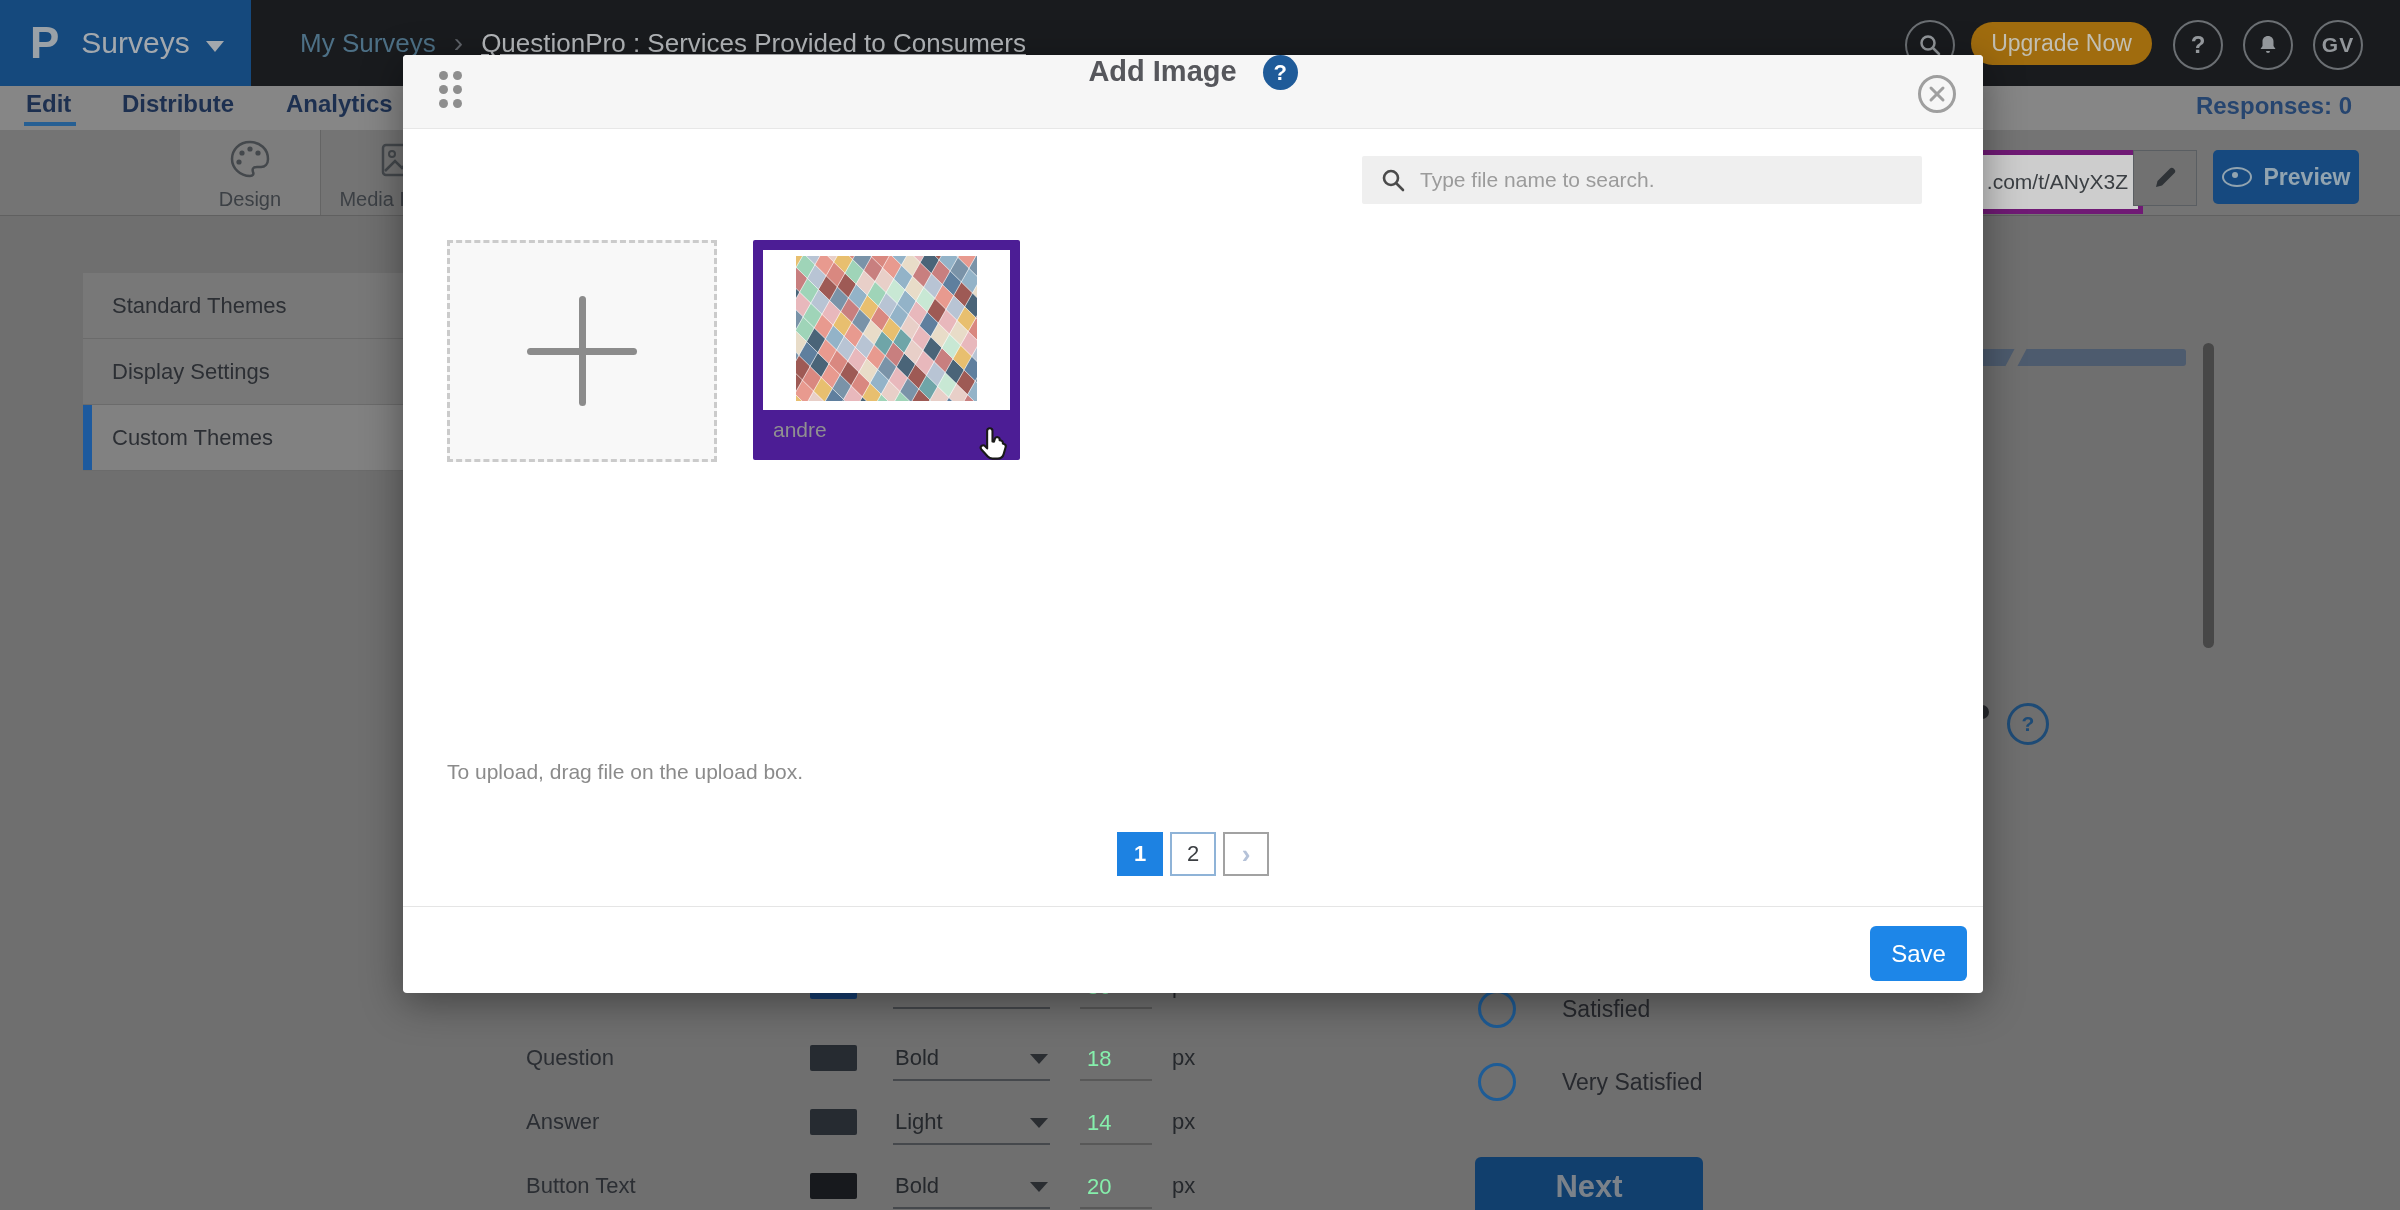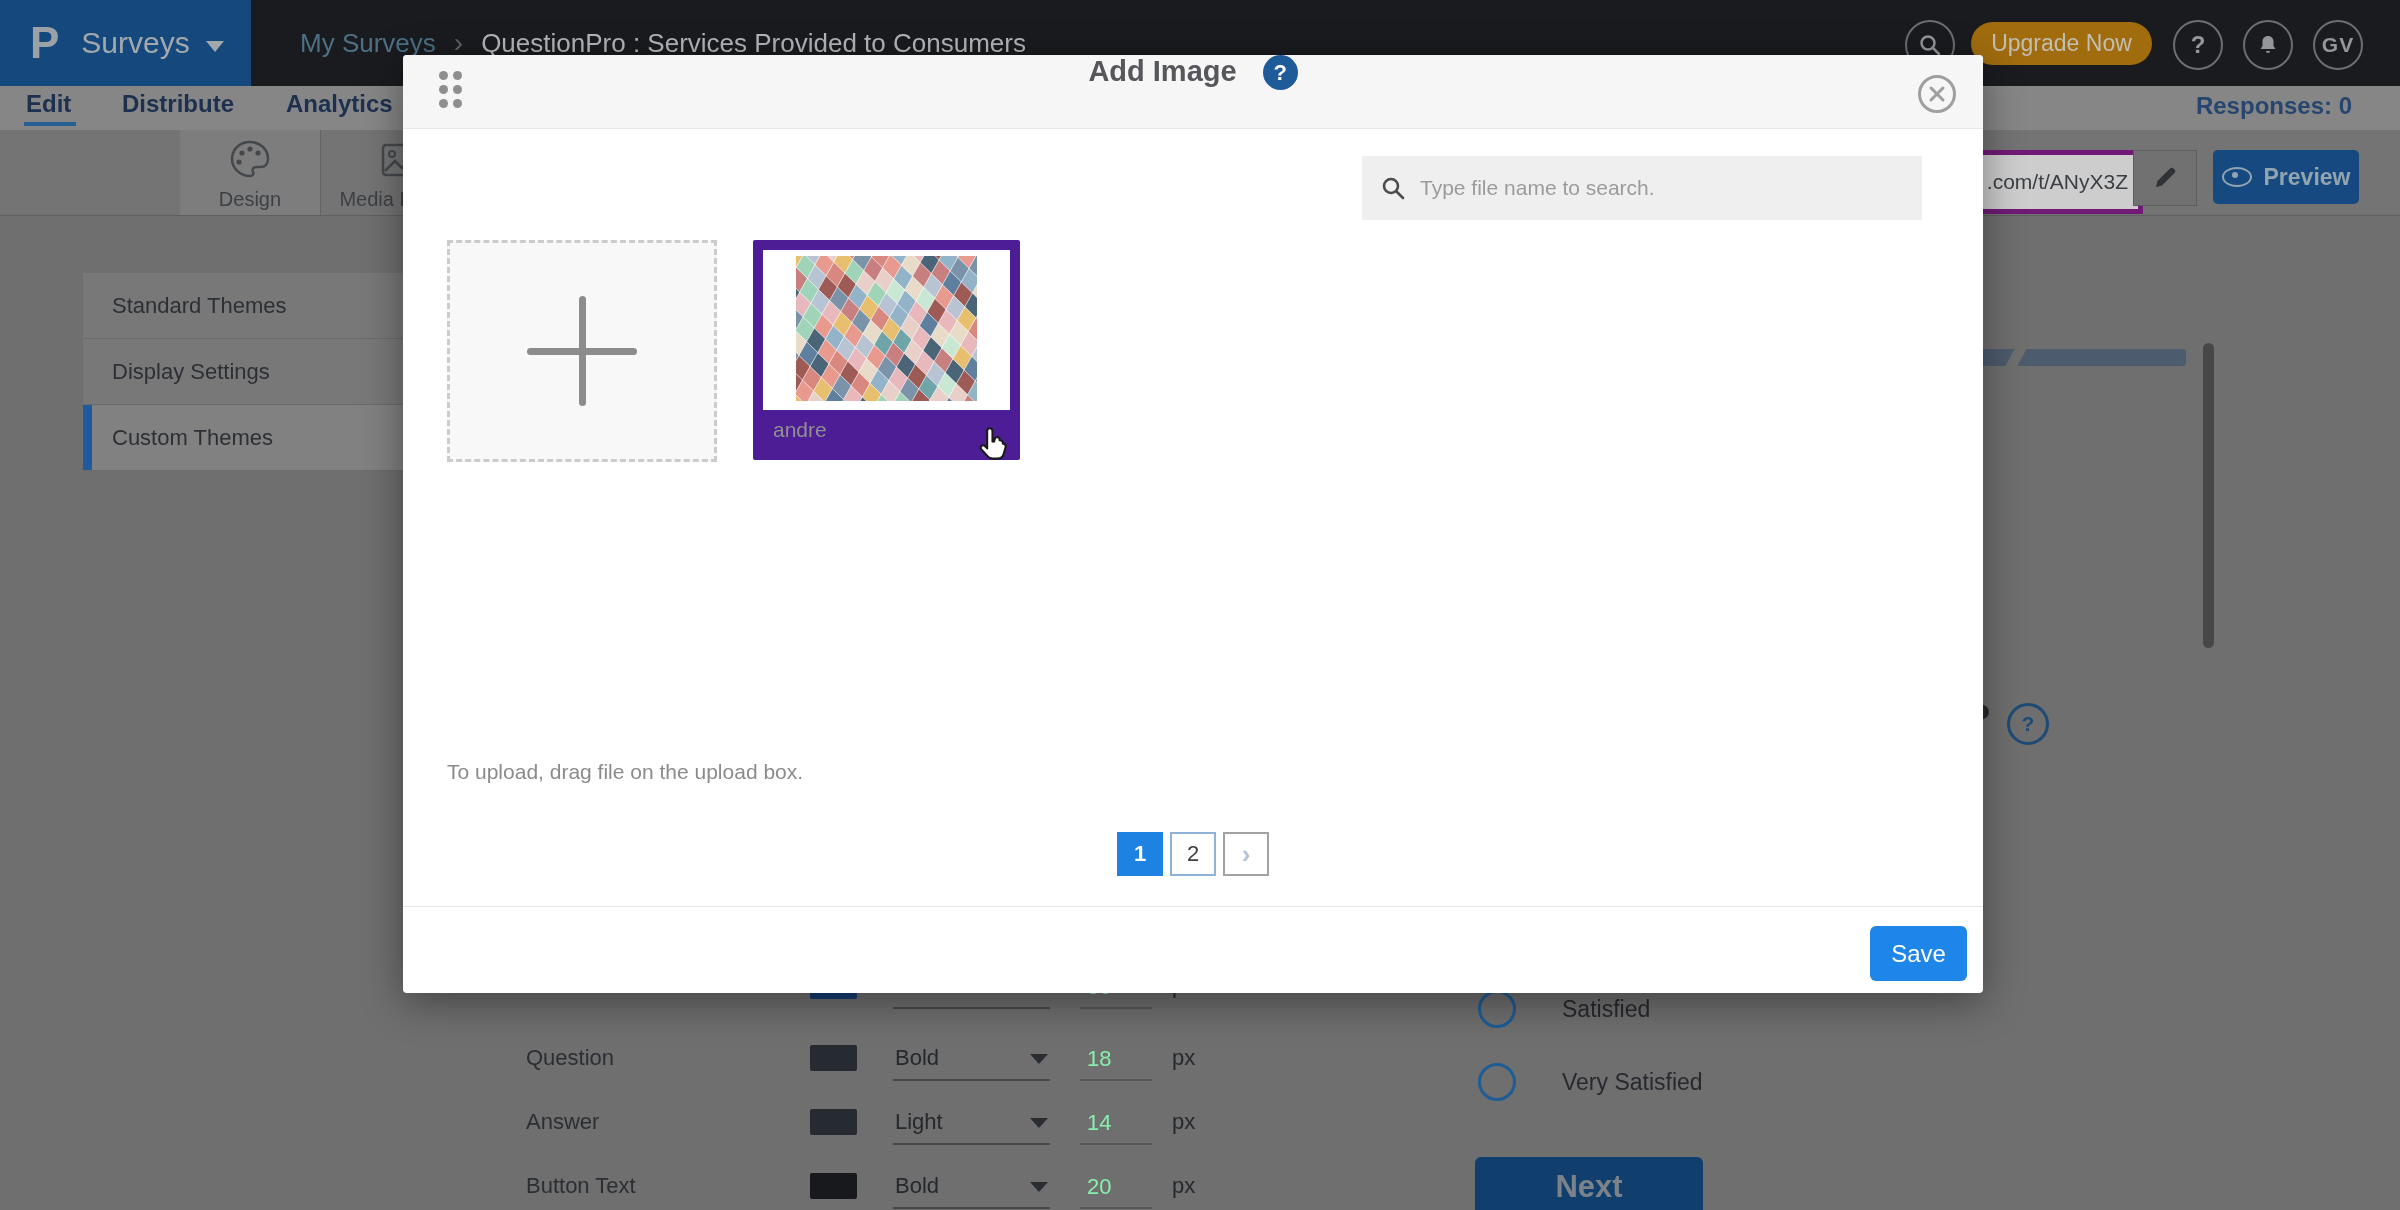--- a/index.html
+++ b/index.html
@@ -9,21 +9,21 @@
 
   
   #topbar{left:0;top:0;width:2400px;height:86px;background:#191b1e;}
   #logo-section{left:0;top:0;width:251px;height:86px;background:#15497d;display:flex;align-items:center;}
   #logo-mark{margin-left:30px;font-size:44px;font-weight:bold;color:#9aa1a7;line-height:1;}
   #product-label{margin-left:22px;font-size:30px;color:#a3a8ad;}
   .caret-down{width:0;height:0;border-left:9px solid transparent;border-right:9px solid transparent;border-top:11px solid #a3a8ad;margin-left:16px;margin-top:6px;}
   #breadcrumb{left:300px;top:0;height:86px;display:flex;align-items:center;gap:18px;}
   #crumb-parent{font-size:26px;color:#4d7086;}
   #crumb-sep{font-size:28px;color:#60646a;}
-  #crumb-title{font-size:26px;color:#b4b7ba;}
+  #crumb-title{font-size:26px;color:#b4b7ba;text-decoration:underline;}
   .tb-circle{width:46px;height:46px;border:2px solid #6b6f73;border-radius:50%;top:20px;display:flex;align-items:center;justify-content:center;color:#93979b;}
   #upgrade-btn{left:1971px;top:22px;width:181px;height:43px;border-radius:22px;background:#a06c0e;display:flex;align-items:center;justify-content:center;font-size:23px;color:#c2bfb2;}
   #avatar-gv{font-size:21px;font-weight:bold;letter-spacing:1px;}
 
   #tabs-row{left:0;top:86px;width:2400px;height:44px;background:#868686;}
   .top-tab{position:absolute;top:4px;font-size:24px;font-weight:600;color:#1d3050;}
   .tab-underline{position:absolute;top:36px;height:4px;background:#265f93;}
   #responses-label{position:absolute;right:48px;top:6px;font-size:24px;font-weight:600;color:#26456f;}
 
   #toolbar-row{left:0;top:130px;width:2400px;height:85px;background:#747474;border-bottom:1px solid #606060;}
@@ -71,21 +71,21 @@
          box-shadow:0 10px 40px rgba(0,0,0,0.4);}
   #modal-header{left:0;top:0;width:100%;height:73px;background:#f6f6f6;border-bottom:1px solid #e7e7e7;border-radius:4px 4px 0 0;}
   #drag-dots{left:36px;top:16px;width:26px;height:42px;display:grid;grid-template-columns:9px 9px;grid-template-rows:9px 9px 9px;gap:5px;}
   #drag-dots i{background:#8e8e8e;border-radius:50%;}
   #modal-title-wrap{left:0;top:0;width:100%;height:73px;display:flex;justify-content:center;gap:26px;}
   #modal-title{font-size:29px;font-weight:bold;color:#56575c;}
   #modal-help{width:35px;height:35px;border-radius:50%;background:#1f5b99;color:#fff;font-size:22px;font-weight:bold;display:flex;align-items:center;justify-content:center;}
   #modal-close{left:1515px;top:20px;width:38px;height:38px;border:3px solid #9f9f9f;border-radius:50%;box-sizing:border-box;display:flex;align-items:center;justify-content:center;}
   #modal-close svg{display:block;}
 
-  #modal-search{left:959px;top:101px;width:560px;height:64px;background:#efefef;border-radius:2px;display:flex;align-items:center;}
+  #modal-search{left:959px;top:101px;width:560px;height:48px;background:#efefef;border-radius:2px;display:flex;align-items:center;}
   #modal-search input{border:none;background:transparent;outline:none;font-size:21px;color:#4b4b4b;width:480px;font-family:"Liberation Sans",sans-serif;}
   #modal-search input::placeholder{color:#9b9b9b;opacity:1;}
   #search-glyph{margin:0 12px 0 18px;}
 
   #upload-box{left:44px;top:185px;width:264px;height:216px;border:3px dashed #cbcbcb;background:#f8f8f8;}
   .plus-h{position:absolute;left:77px;top:105px;width:110px;height:7px;border-radius:4px;background:#8c8c8c;}
   .plus-v{position:absolute;left:129px;top:53px;width:7px;height:110px;border-radius:4px;background:#8c8c8c;}
 
   #image-card{left:350px;top:185px;width:267px;height:220px;background:#4c1d95;border-radius:2px;}
   #image-frame{position:absolute;left:10px;top:10px;width:247px;height:160px;background:#ffffff;}

